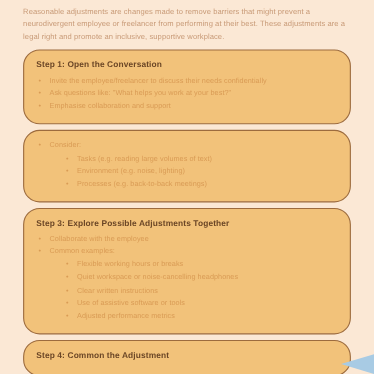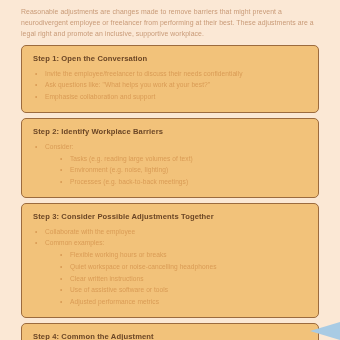--- a/index.html
+++ b/index.html
@@ -33,21 +33,21 @@
     letter-spacing: 0.01em;
     font-weight: 400;
   }
 
   
   .card {
     position: relative;
     margin-top: 5px;
     background: #f2c27a;
     border: 1.1px solid #9c6b3e;
-    border-radius: 5px;
+    border-radius: 15px;
     padding: 8px 11px 9px 11px;
   }
 
   .card-title {
     font-size: 7.6px;
     font-weight: bold;
     color: #6b4626;
     letter-spacing: 0.015em;
     margin-bottom: 5px;
   }
@@ -125,35 +125,34 @@
       <li>
           <span class="txt">Ask questions like: "What helps you work at your best?"</span>
         </li>
       <li>
           <span class="txt">Emphasise collaboration and support</span>
         </li>
     </ul>
   </section>
 
   <section class="card">
-    <div class="card-title">Step 2: Identify Workplace Barriers</div>
     <ul class="lvl1">
       <li>
         <span class="txt">Consider:</span>
         <ul class="lvl2">
           <li>Tasks (e.g. reading large volumes of text)</li>
           <li>Environment (e.g. noise, lighting)</li>
           <li>Processes (e.g. back-to-back meetings)</li>
         </ul>
       </li>
     </ul>
   </section>
 
   <section class="card">
-    <div class="card-title">Step 3: Consider Possible Adjustments Together</div>
+    <div class="card-title">Step 3: Explore Possible Adjustments Together</div>
     <ul class="lvl1">
       <li>
           <span class="txt">Collaborate with the employee</span>
         </li>
       <li>
         <span class="txt">Common examples:</span>
         <ul class="lvl2">
           <li>Flexible working hours or breaks</li>
           <li>Quiet workspace or noise-cancelling headphones</li>
           <li>Clear written instructions</li>

